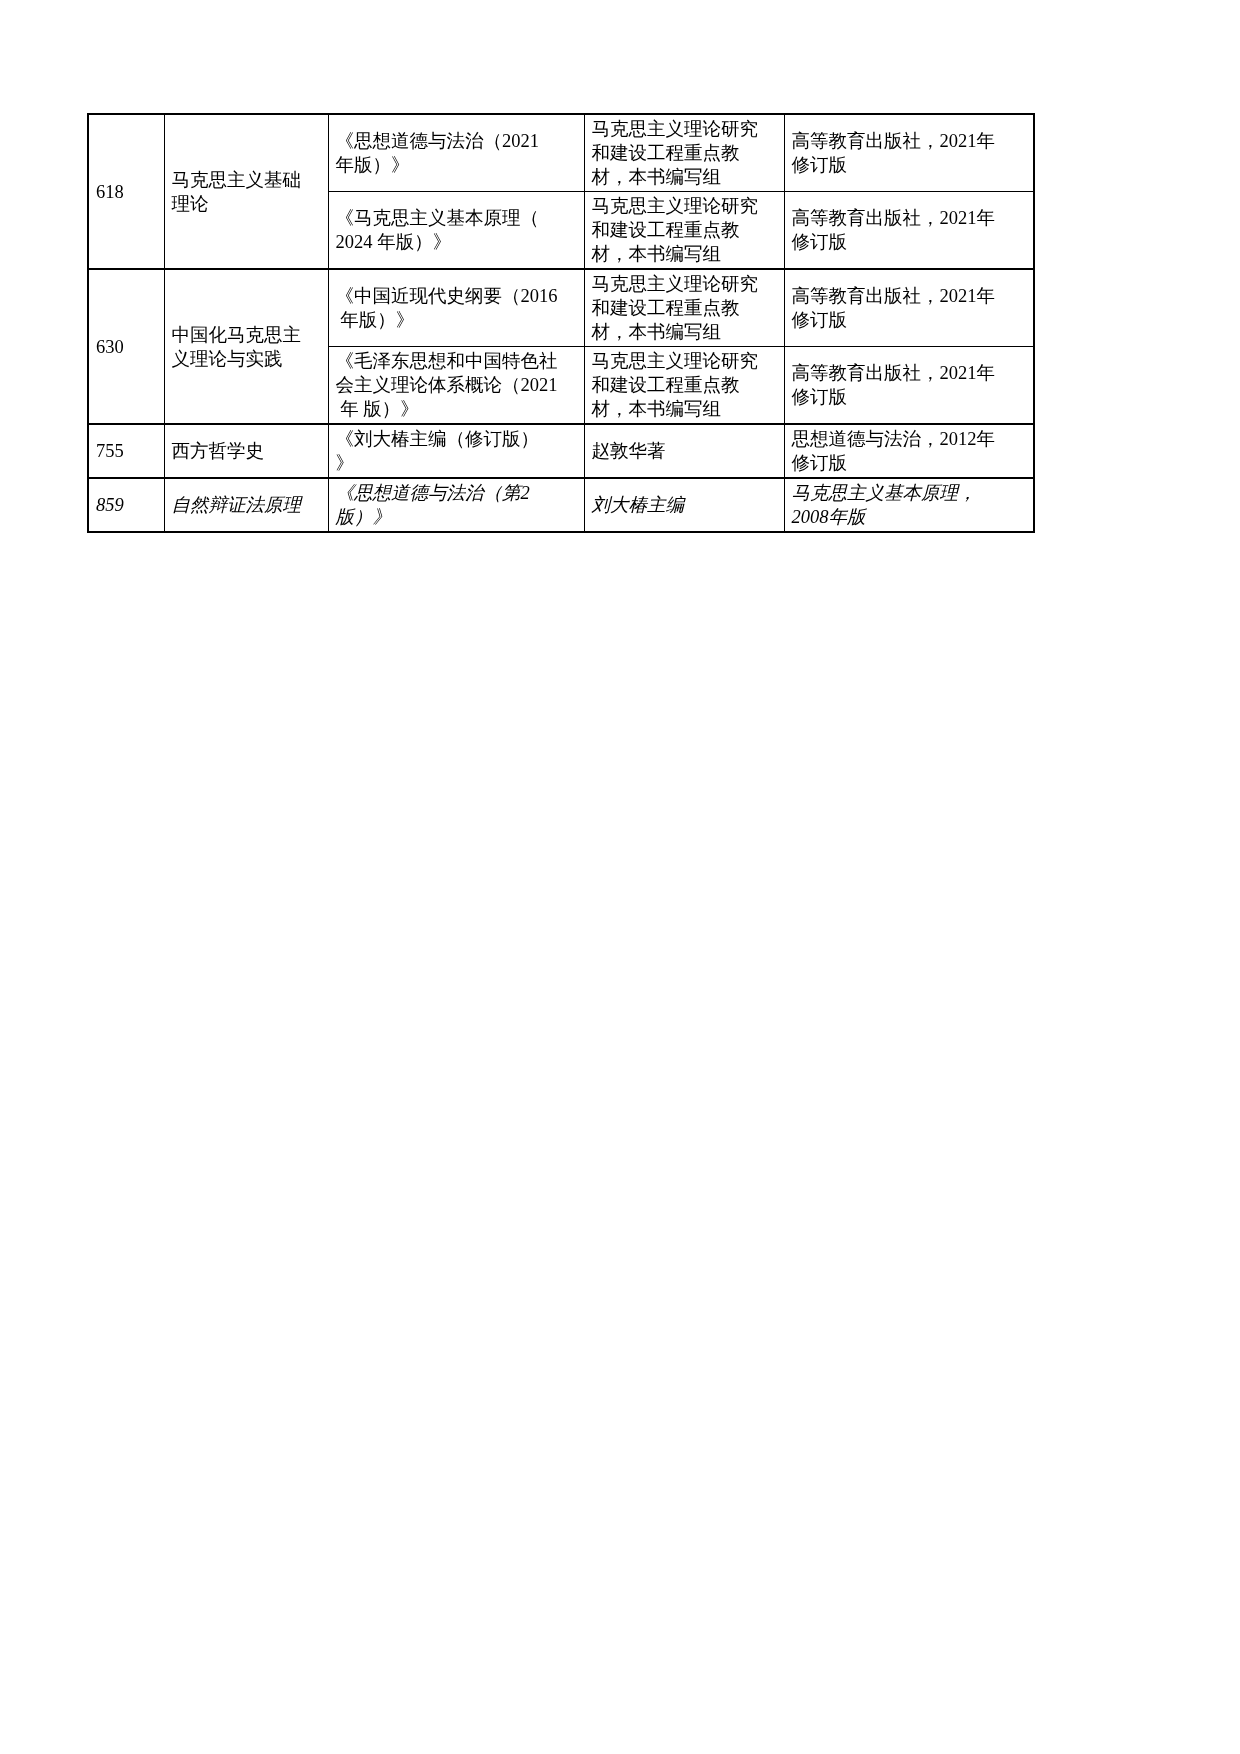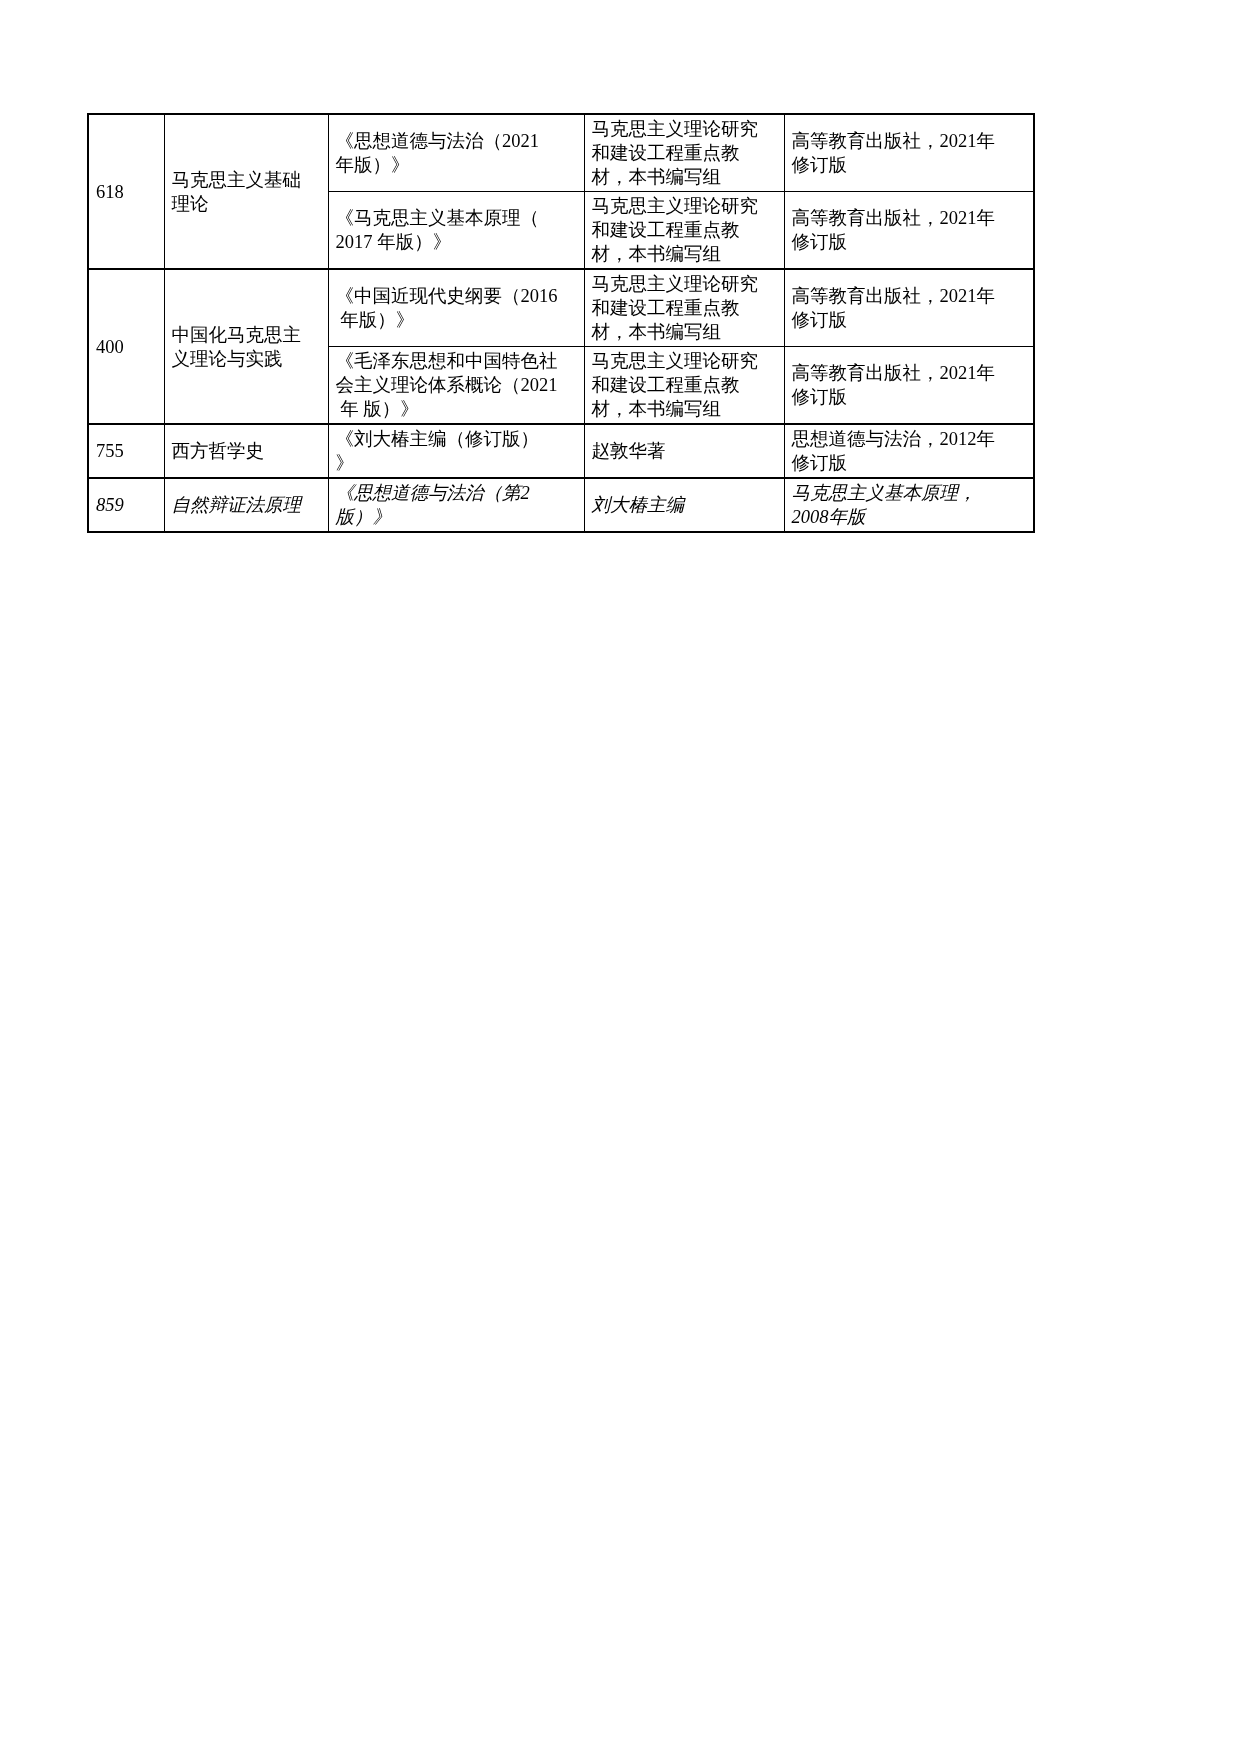--- a/index.html
+++ b/index.html
@@ -70,29 +70,29 @@
         <td class="title-cell">《思想道德与法治（2021
 年版）》</td>
         <td class="author-cell">马克思主义理论研究
 和建设工程重点教
 材，本书编写组</td>
         <td class="publisher-cell">高等教育出版社，2021年
 修订版</td>
       </tr>
       <tr class="r2">
         <td class="title-cell">《马克思主义基本原理（
-2017 年版）》</td>
+2024 年版）》</td>
         <td class="author-cell">马克思主义理论研究
 和建设工程重点教
 材，本书编写组</td>
         <td class="publisher-cell">高等教育出版社，2021年
 修订版</td>
       </tr>
       <tr class="group-start r3">
-        <td class="code-cell" rowspan="2">400</td>
+        <td class="code-cell" rowspan="2">630</td>
         <td class="subject-cell" rowspan="2">中国化马克思主
 义理论与实践</td>
         <td class="title-cell">《中国近现代史纲要（2016
  年版）》</td>
         <td class="author-cell">马克思主义理论研究
 和建设工程重点教
 材，本书编写组</td>
         <td class="publisher-cell">高等教育出版社，2021年
 修订版</td>
       </tr>

